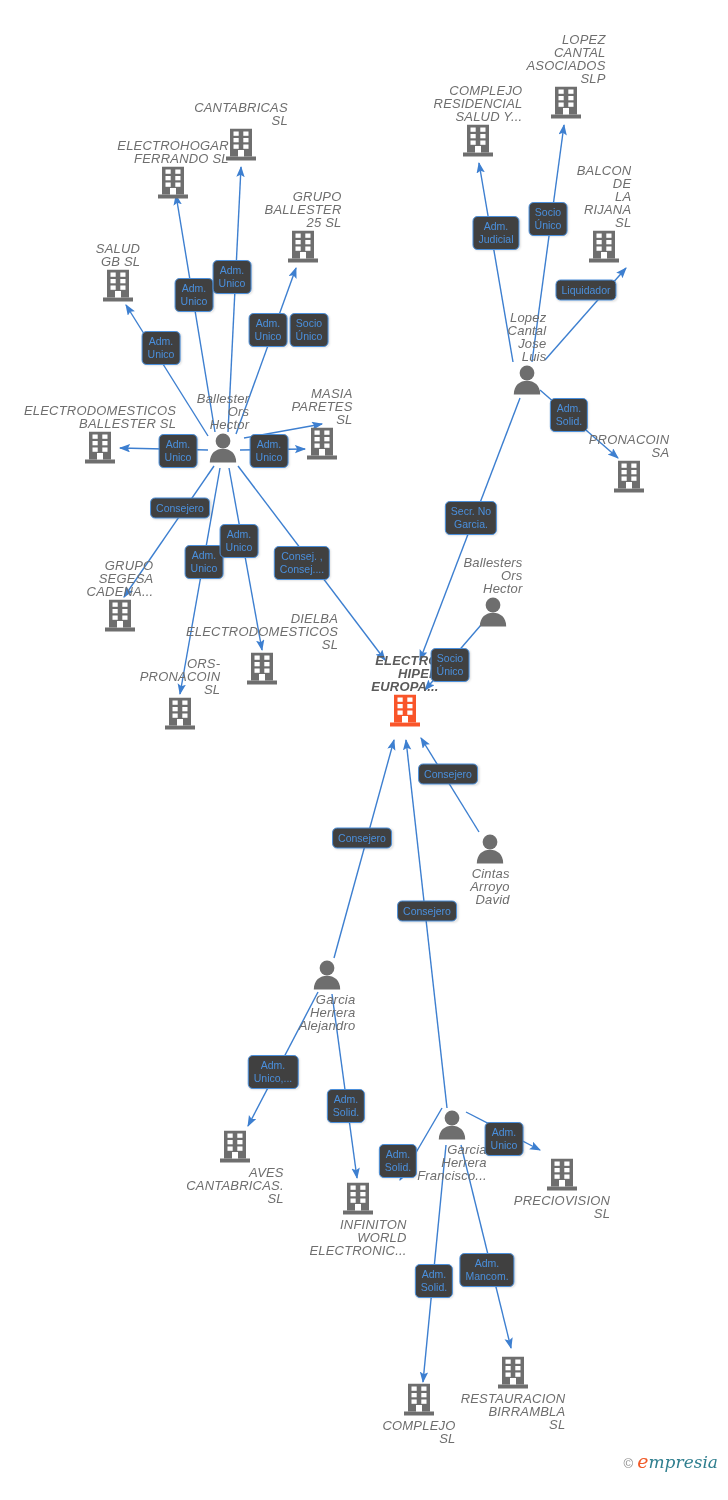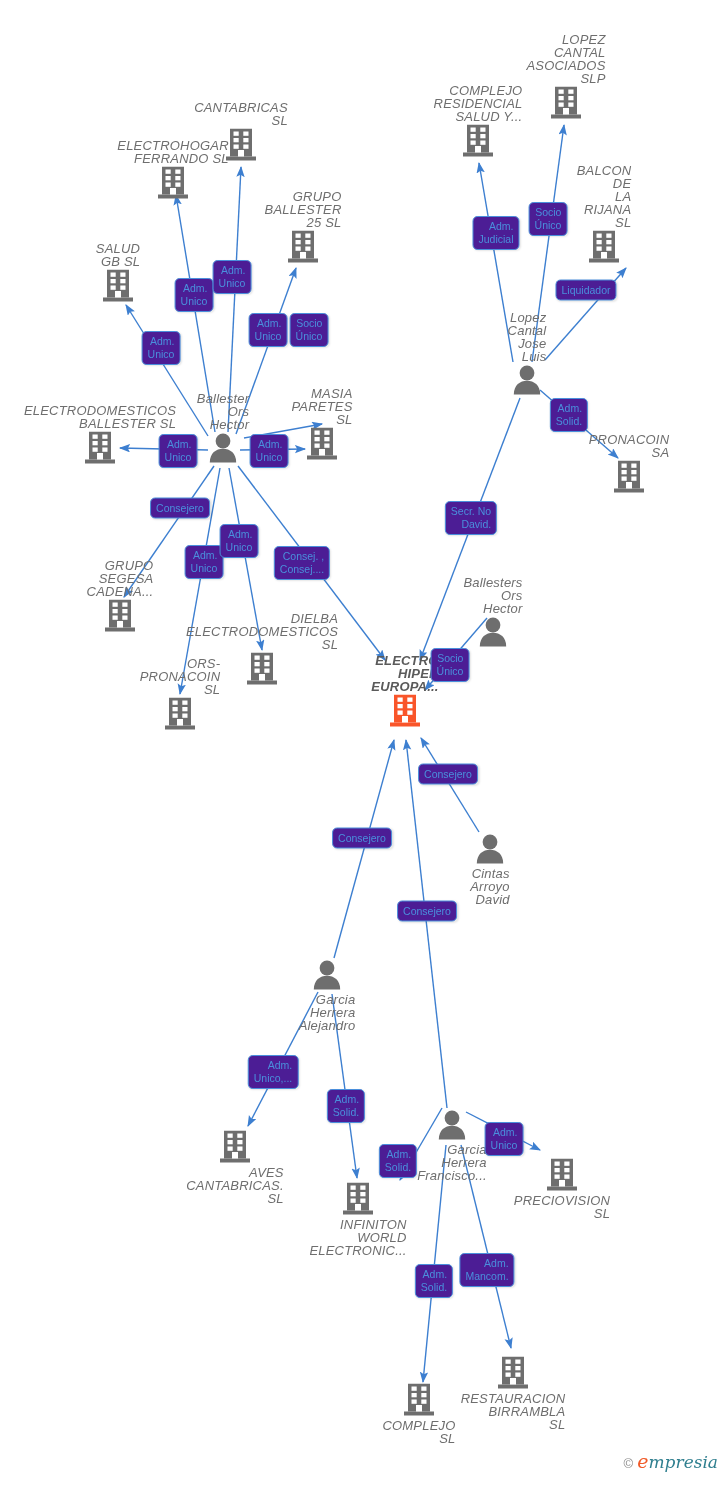--- a/index.html
+++ b/index.html
@@ -41,28 +41,28 @@
     white-space: pre-line;
     text-align: right;
     font-style: italic;
   }
   .node-label.above { bottom: 100%; margin-bottom: 2px; }
   .node-label.below { top: 100%; margin-top: 2px; }
   .ico { display: block; }
   .reltag {
     position: absolute;
     transform: translate(-50%, -50%);
-    background: #4c1d95;
+    background: #404040;
     border: 1px solid #4a8fdc;
     border-radius: 5px;
     color: #4a8fdc;
     font-size: 10.5px;
     line-height: 13px;
     padding: 3px 5px;
-    text-align: right;
+    text-align: center;
     white-space: pre-line;
     box-shadow: 1px 1px 2px rgba(0,0,0,0.10);
     box-sizing: border-box;
   }
   #watermark {
     position: absolute;
     right: 10px;
     bottom: 28px;
     font-size: 15px;
     white-space: nowrap;
@@ -367,21 +367,21 @@
             <rect x="17.3" y="3" width="5.2" height="4.3" fill="#fff"></rect>
             <rect x="7.5" y="9.5" width="5.2" height="4.3" fill="#fff"></rect>
             <rect x="17.3" y="9.5" width="5.2" height="4.3" fill="#fff"></rect>
             <rect x="7.5" y="16" width="5.2" height="4.3" fill="#fff"></rect>
             <rect x="17.3" y="16" width="5.2" height="4.3" fill="#fff"></rect>
             <rect x="12" y="21.5" width="6" height="6.5" fill="#fff"></rect>
           </svg>
         </div>
         <div class="node-label above" style="color: rgb(110, 110, 110);">PRONACOIN SA</div>
       </div>
-      <div class="node" style="left: 493px; top: 632px;">
+      <div class="node" style="left: 493px; top: 612px;">
         <div>
           <svg class="ico" width="30" height="31" viewBox="0 0 30 31" aria-hidden="true">
             <circle cx="15" cy="8.5" r="7.4" fill="#6e6e6e"></circle>
             <path d="M1.8 30 C1.8 20.6 8.0 16.2 15 16.2 C22.0 16.2 28.2 20.6 28.2 30 Z" fill="#6e6e6e"></path>
           </svg>
         </div>
         <div class="node-label above" style="color: rgb(110, 110, 110);">Ballesters
 Ors Hector</div>
       </div>
       <div class="node" style="left: 490px; top: 849px;">
@@ -526,21 +526,21 @@
       <div class="reltag" style="left: 239px; top: 541px;">Adm.
 Unico</div>
       <div class="reltag" style="left: 302px; top: 563px;">Consej. ,
 Consej....</div>
       <div class="reltag" style="left: 496px; top: 233px;">Adm.
 Judicial</div>
       <div class="reltag" style="left: 548px; top: 219px;">Socio
 Único</div>
       <div class="reltag" style="left: 586px; top: 290px;">Liquidador</div>
       <div class="reltag" style="left: 471px; top: 518px;">Secr.  No
-David.</div>
+Garcia.</div>
       <div class="reltag" style="left: 569px; top: 415px;">Adm.
 Solid.</div>
       <div class="reltag" style="left: 450px; top: 665px;">Socio
 Único</div>
       <div class="reltag" style="left: 448px; top: 774px;">Consejero</div>
       <div class="reltag" style="left: 362px; top: 838px;">Consejero</div>
       <div class="reltag" style="left: 427px; top: 911px;">Consejero</div>
       <div class="reltag" style="left: 273px; top: 1072px;">Adm.
 Unico,...</div>
       <div class="reltag" style="left: 346px; top: 1106px;">Adm.

